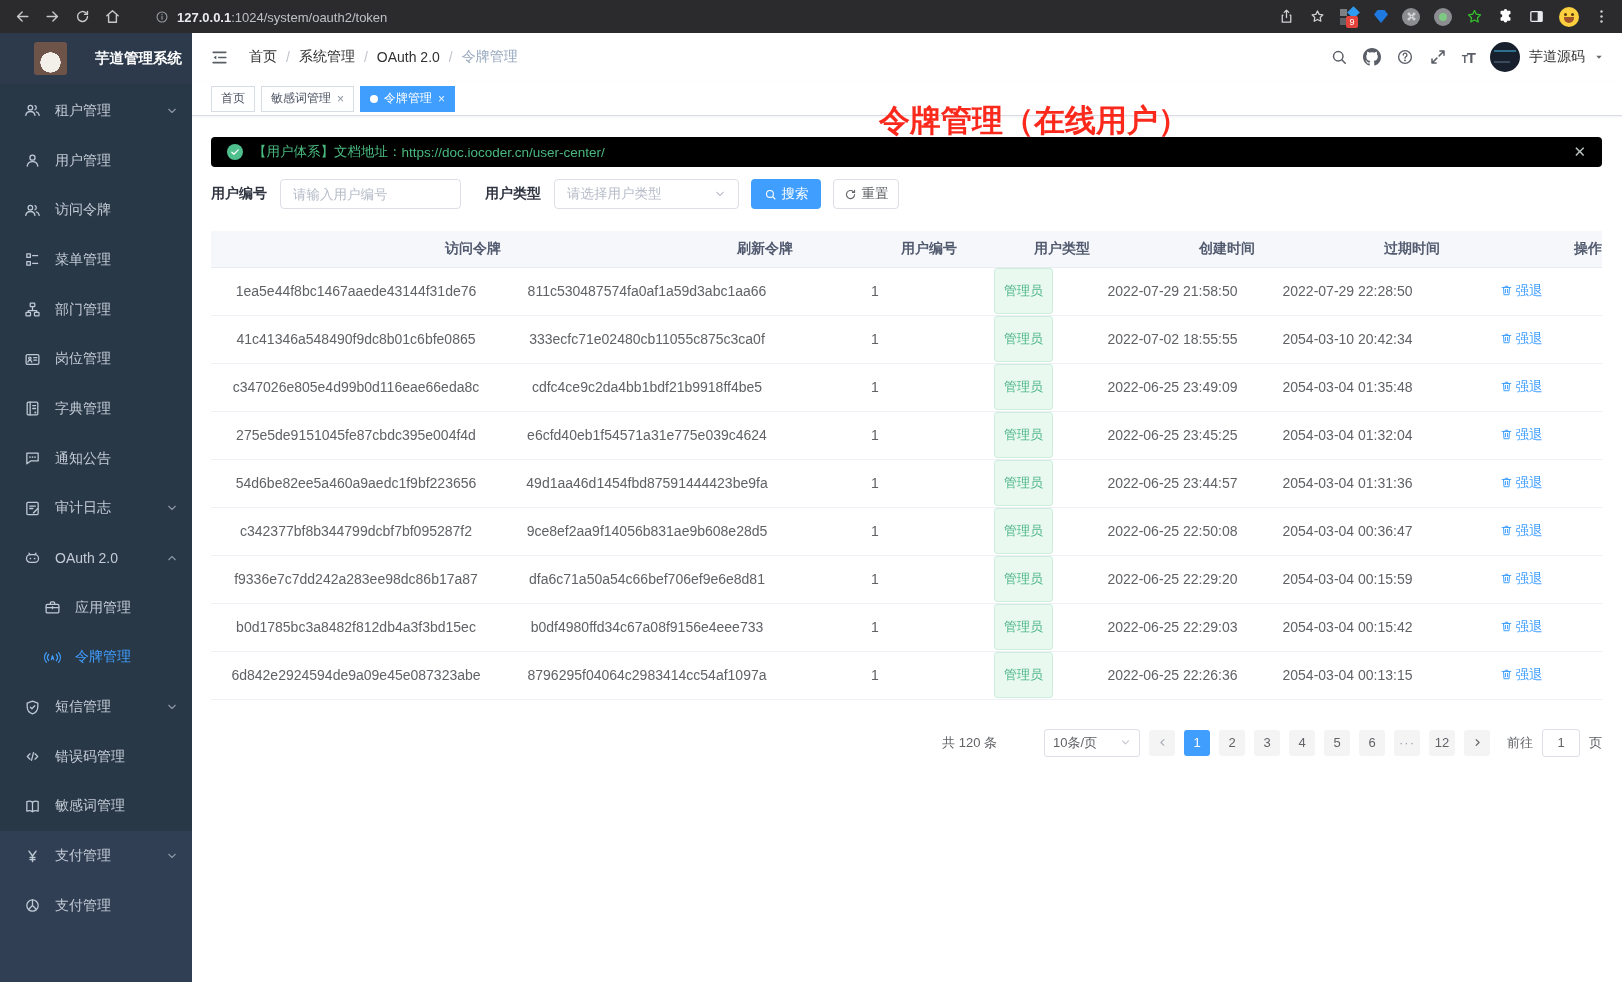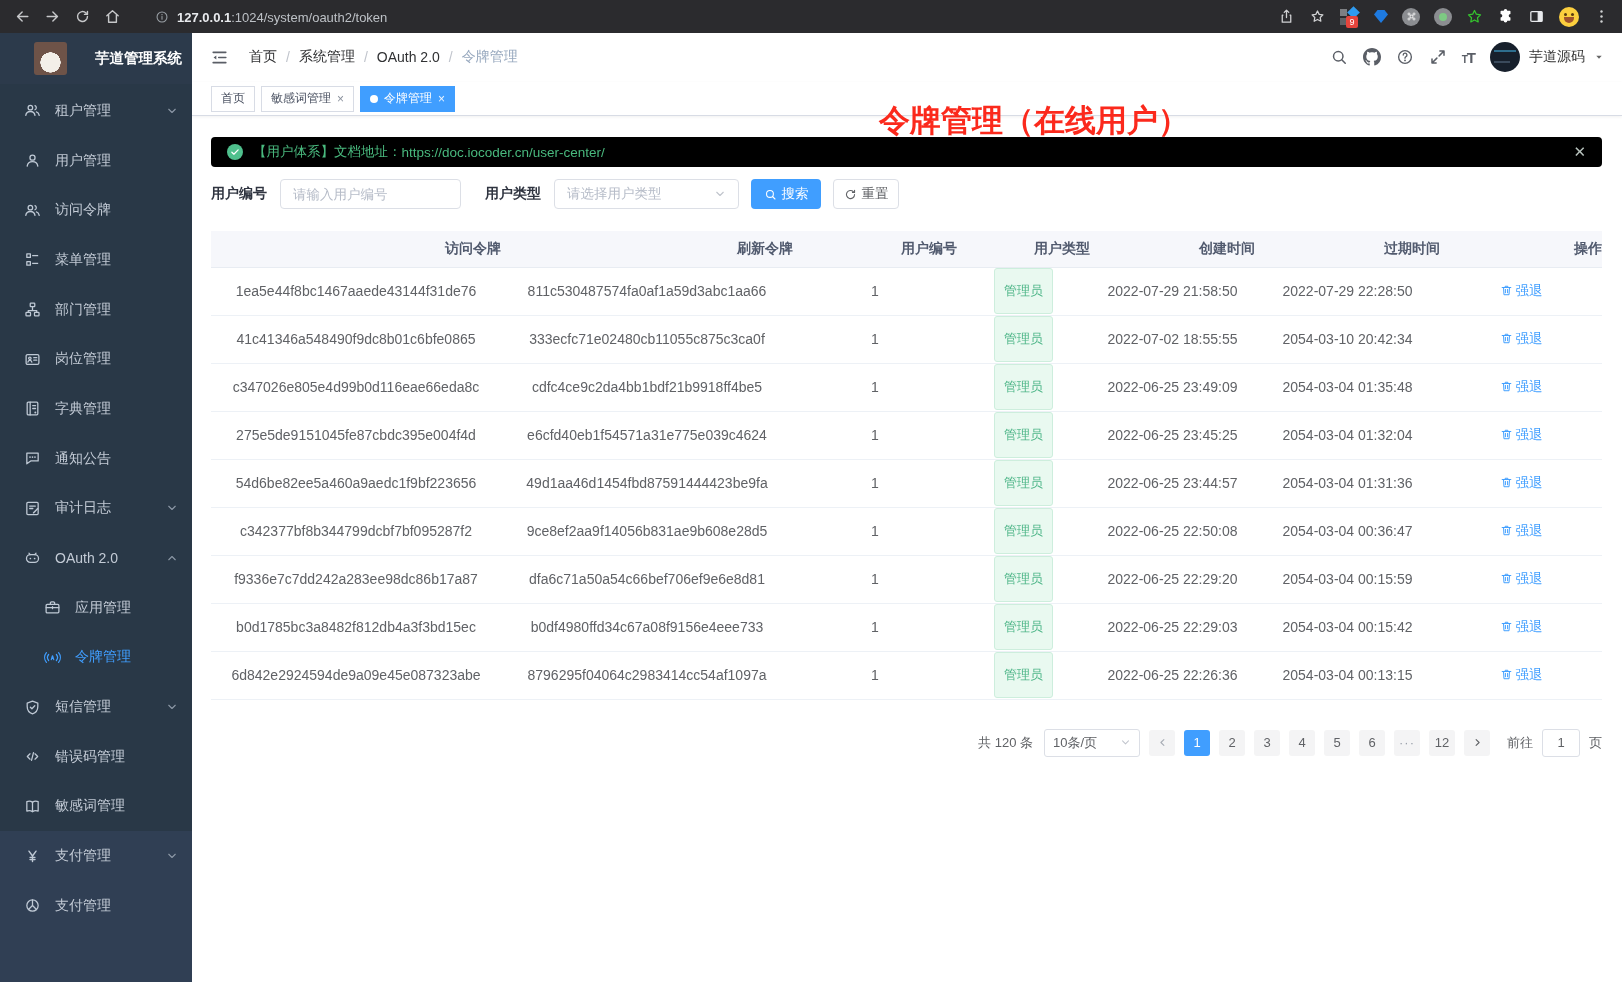--- a/index.html
+++ b/index.html
@@ -125,21 +125,21 @@
   .tag-admin { display:inline-block; background:#e9f9f0; border:1px solid #cdeedd; color:#4eb688;
     font-size:13px; line-height:20px; padding:12px 9px; border-radius:3px; }
   .op-link { color:#409eff; font-size:13.5px; display:inline-flex; align-items:center; gap:3px; cursor:pointer; }
   .op-link svg { width:13px; height:13px; }
 
   
   .pager { margin-top:29px; display:flex; align-items:center; justify-content:flex-end;
     gap:9px; font-size:13px; color:#606266; }
   .pager-total { margin-right:2px; }
   .size-select { width:96px; height:28px; border:1px solid #dcdfe6; border-radius:3px; padding:0 8px;
-    display:flex; align-items:center; justify-content:space-between; color:#606266; cursor:pointer; }
+    display:flex; align-items:center; justify-content:space-between; color:#606266; cursor:pointer;margin-left:36px; }
   .size-select svg { width:11px; height:11px; color:#c0c4cc; }
   .page-btn { min-width:26px; height:26px; background:#f4f4f5; border:none; border-radius:3px;
     color:#606266; font-size:13px; cursor:pointer; font-family:inherit; }
   .page-btn.active { background:#409eff; color:#fff; }
   .page-btn.more { letter-spacing:1px; color:#9aa0aa; }
   .arrow-btn { width:26px; height:26px; background:#f4f4f5; border:none; border-radius:3px;
     display:inline-flex; align-items:center; justify-content:center; cursor:pointer; }
   .arrow-btn svg { width:11px; height:11px; color:#a8adb5; }
   .arrow-btn.next svg { color:#606266; }
   .pager-pages { display:flex; align-items:center; gap:9px; }

